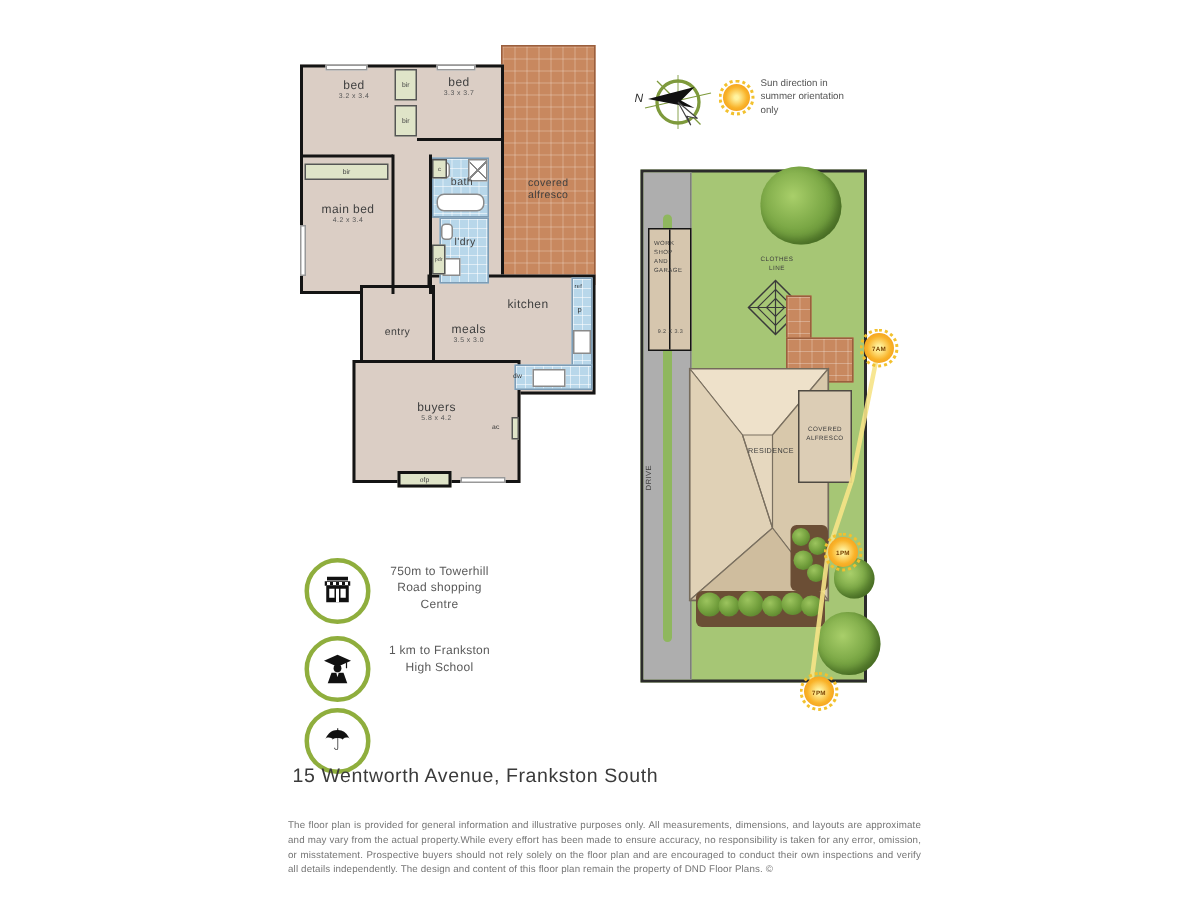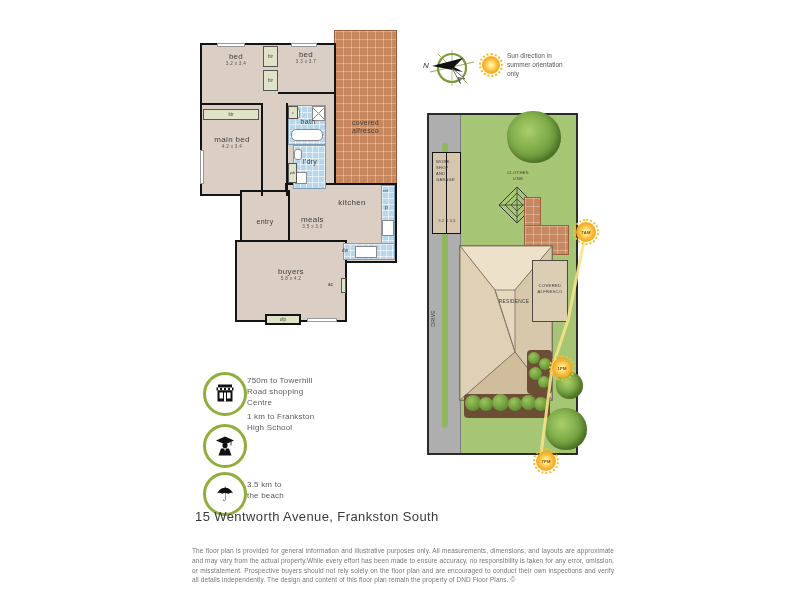--- a/index.html
+++ b/index.html
@@ -43,21 +43,21 @@
   
   .sun{position:absolute;border-radius:50%;
        background:radial-gradient(circle,#fff3a0 10%,#f9b32a 55%,#ef8f12 100%);
        outline:2px dotted #f2c12e;outline-offset:1px;
        display:flex;align-items:center;justify-content:center;}
   .sun .slab{font-size:4.2px;font-weight:bold;color:#7a4200;letter-spacing:.2px;}
 
   
   .ring{position:absolute;width:38px;height:38px;border-radius:50%;background:#fff;
         border:3px solid var(--accent,#8fae3d);display:flex;align-items:center;justify-content:center;}
-  .amen-text{position:absolute;font-size:8px;line-height:1.35;color:#5a5a5a;letter-spacing:.2px;}
+  .amen-text{position:absolute;font-size:8px;line-height:1.35;color:#5a5a5a;letter-spacing:.2px;text-align:center;}
   .area-text{position:absolute;font-size:8px;line-height:1.35;color:#5a5a5a;letter-spacing:.2px;}
   #north-label{position:absolute;font-size:8px;font-style:italic;color:#333;}
   #sun-note{position:absolute;font-size:6.5px;line-height:1.35;color:#555;}
 
   #address{position:absolute;left:195px;top:509px;font-size:13px;color:#3a3a3a;letter-spacing:.4px;}
   #disclaimer{position:absolute;left:192px;top:546px;width:422px;font-size:6.5px;line-height:1.5;
               color:#757575;text-align:justify;letter-spacing:.1px;}
 </style>
 </head>
 <body>
@@ -278,25 +278,23 @@
 
   <div class="ring" style="left:203px;top:424px;">
     <svg width="22" height="22" viewBox="0 0 22 22">
       <polygon points="11,1.5 20,5.5 11,9.5 2,5.5" fill="#111"></polygon>
       <line x1="17" y1="6.5" x2="17" y2="10.5" stroke="#111" stroke-width="0.8"></line>
       <circle cx="11" cy="10.5" r="2.6" fill="#111"></circle>
       <polygon points="4.5,20.5 7,13.5 15,13.5 17.5,20.5" fill="#111"></polygon>
       <polygon points="10.2,13.5 11.8,13.5 11,16.5" fill="#fff"></polygon>
     </svg>
   </div>
-  <div class="amen-text pre" style="left:247px;top:412px;width:92px;">1 km to Frankston
+  <div class="amen-text pre" style="left:247px;top:429px;width:92px;">1 km to Frankston
 High School</div>
 
   <div class="ring" style="left:203px;top:472px;">
     <span style="font-size:20px;color:#111;line-height:1;">☂</span>
   </div>
-  <div class="amen-text pre" style="left:247px;top:480px;width:92px;">3.5 km to
-the beach</div>
 
 
   <div id="address">15 Wentworth Avenue, Frankston South</div>
   <div id="disclaimer">The floor plan is provided for general information and illustrative purposes only. All measurements, dimensions, and layouts are approximate and may vary from the actual property.While every effort has been made to ensure accuracy, no responsibility is taken for any error, omission, or misstatement. Prospective buyers should not rely solely on the floor plan and are encouraged to conduct their own inspections and verify all details independently. The design and content of this floor plan remain the property of DND Floor Plans. ©</div>
 </div>
 
 </body></html>

